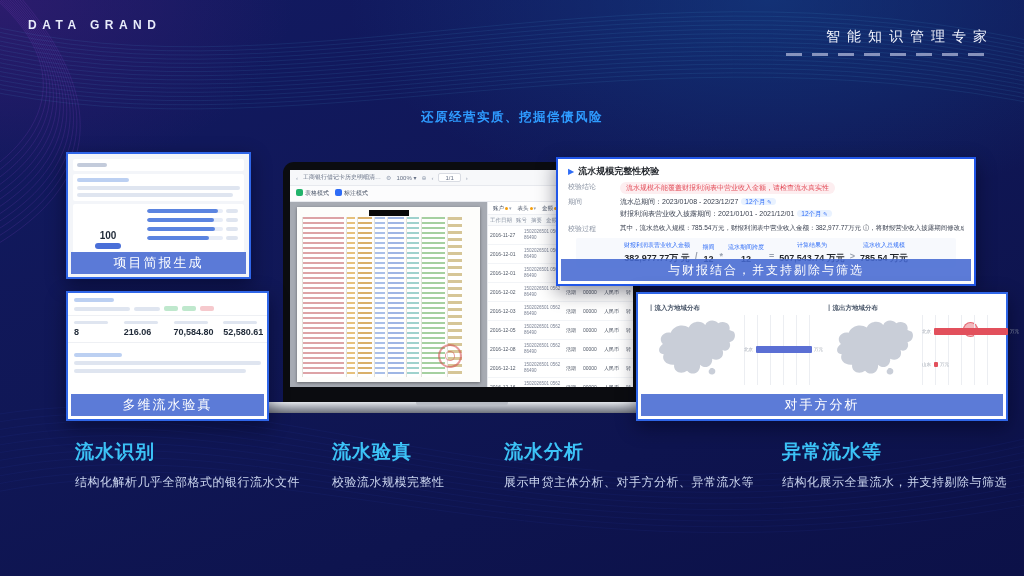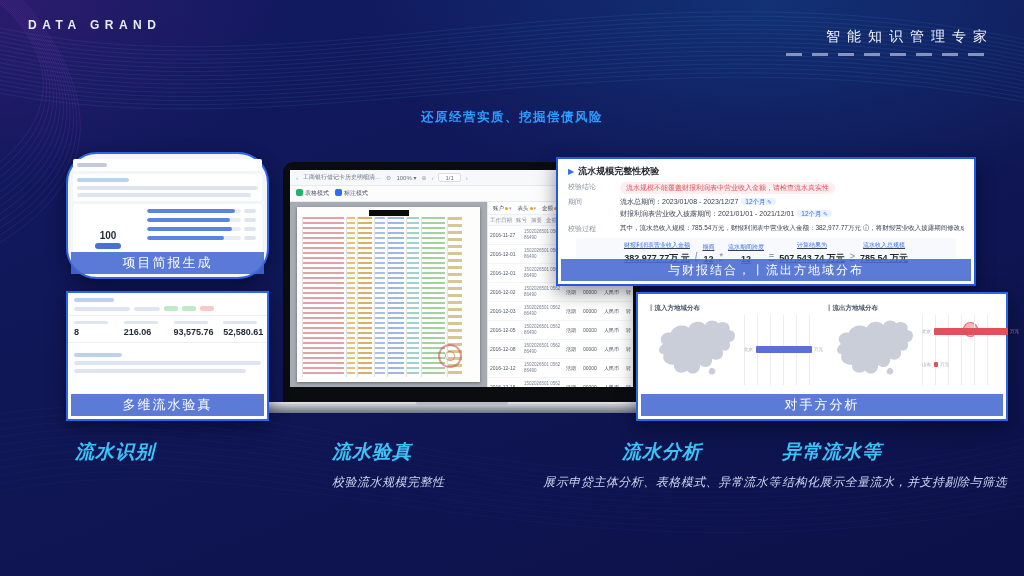--- a/index.html
+++ b/index.html
@@ -77,21 +77,21 @@
   .lc-sum{width:17px;} .lc-amt{width:21px;} .lc-cur{width:22px;} .lc-flag{width:12px;}
 
   
   .shot{position:absolute;border:2px solid var(--card-border);box-shadow:0 6px 18px rgba(0,0,20,.45);z-index:3;}
   .shot-caption{position:absolute;left:3px;right:3px;bottom:3px;height:22px;background:var(--caption-bg);
     color:#fff;font-size:13px;letter-spacing:2px;display:flex;align-items:center;justify-content:center;z-index:5;}
   .skel{background:#dfe5f0;border-radius:2px;}
   .skel.blue{background:#bcd0f2;} .skel.dark{background:#c3cbdb;}
 
   
-  .card-report{left:66px;top:152px;width:203px;height:127px;background:#f3f5f9;border-radius:31px;}
+  .card-report{left:66px;top:152px;width:185px;height:127px;background:#f3f5f9;}
   .cr-top{background:#fff;margin:5px 5px 3px;padding:4px;border-radius:2px;}
   .cr-table{background:#fff;margin:0 5px 3px;padding:4px;border-radius:2px;}
   .cr-bottom{background:#fff;margin:0 5px;padding:4px 6px;border-radius:2px;display:flex;gap:10px;}
   .gauge{position:relative;width:58px;height:30px;overflow:hidden;margin-top:3px;}
   .gauge::before{content:"";position:absolute;left:0;top:0;width:58px;height:58px;border-radius:50%;
     background:conic-gradient(from 270deg,#c7d4f3 0 55deg,#filler 0,#4a6fd8 55deg 180deg,transparent 180deg 360deg);}
   .gauge::after{content:"";position:absolute;left:9px;top:9px;width:40px;height:40px;border-radius:50%;background:#fff;}
   .gauge-val{position:absolute;left:0;right:0;bottom:0;text-align:center;font-size:10px;font-weight:700;
     color:#1f2937;z-index:2;}
   .gauge-pill{width:26px;height:6px;border-radius:3px;background:#4a6fd8;margin:2px auto 0;}
@@ -117,21 +117,21 @@
   .ci-title{display:flex;align-items:center;gap:4px;font-size:9px;font-weight:700;color:#1f2329;margin-bottom:4px;}
   .ci-arrow{color:#2e6cf6;font-size:8px;}
   .ci-row{display:flex;gap:8px;margin-bottom:3px;align-items:flex-start;}
   .ci-label{width:44px;flex-shrink:0;color:#8a93a3;}
   .ci-pill{background:#fdeef0;color:var(--red);padding:1px 6px;border-radius:7px;white-space:nowrap;}
   .ci-line{white-space:nowrap;margin-bottom:2px;}
   .ci-tag{background:#e9f2ff;color:var(--tag-blue);border-radius:6px;padding:0 4px;font-size:6.5px;margin-left:3px;}
   .ci-tag::after{content:" ✎";font-size:5.5px;}
   .ci-process{white-space:nowrap;overflow:hidden;font-size:6.5px;}
   .ci-formula{display:flex;align-items:center;justify-content:center;gap:5px;background:#f7f9fd;
-    margin:4px 8px 0;padding:3px 4px;border-radius:2px;text-decoration:underline;}
+    margin:4px 8px 0;padding:3px 4px;border-radius:2px;}
   .cf-cell{text-align:center;}
   .cf-label{font-size:6px;color:var(--tag-blue);white-space:nowrap;}
   .cf-value{font-size:9px;font-weight:700;color:#1f2329;margin-top:2px;white-space:nowrap;}
   .cf-op{font-size:9px;color:#98a0ae;font-weight:600;padding-top:6px;}
   .card-integrity .shot-caption{font-size:12px;}
 
   
   .card-counterparty{left:636px;top:292px;width:372px;height:129px;background:#fff;}
   .cc-body{display:flex;height:100%;padding:8px 6px 28px;}
   .cc-half{flex:1;position:relative;padding:2px 4px;}
@@ -142,22 +142,22 @@
     background:repeating-linear-gradient(to right,#eceef2 0 1px,transparent 1px 13px);}
   .bar{position:absolute;height:7px;border-radius:1px;}
   .bar.blue{background:#5b6fd4;left:12px;top:31px;width:56px;}
   .bar.red1{background:#e2505c;left:12px;top:13px;width:74px;}
   .bar.red2{background:#e2505c;left:12px;top:47px;width:4px;height:5px;}
   .bar-lab{position:absolute;font-size:4.5px;color:#9aa1ad;white-space:nowrap;}
   .map-spot{position:absolute;right:22px;top:20px;width:15px;height:15px;border-radius:50%;
     background:rgba(226,80,92,.4);border:1px solid rgba(226,80,92,.8);}
 
   
-  .feature{position:absolute;top:439px;font-style:italic;}
-  .f1{left:75px;width:250px;} .f2{left:332px;width:180px;} .f3{left:532px;width:260px;text-align:center;} .f4{left:782px;width:238px;}
+  .feature{position:absolute;top:439px;}
+  .f1{left:75px;width:250px;} .f2{left:332px;width:180px;} .f3{left:504px;width:260px;} .f4{left:782px;width:238px;}
   .feature-title{color:var(--accent-cyan);font-size:19px;font-weight:700;letter-spacing:1px;}
   .feature-desc{color:#ccd6ef;font-size:12px;margin-top:9px;letter-spacing:.5px;}
 </style>
 </head>
 <body>
 
 <div id="stage">
   <svg id="waves">
       <path d="M -60 12 C 280 120 640 -70 1100 58" stroke="#59d6ff" opacity="0.09" fill="none"></path>
       <path d="M -60 16.5 C 280 123.5 640 -65 1100 62" stroke="#59d6ff" opacity="0.09" fill="none"></path>
@@ -421,21 +421,21 @@
           <div class="cv-stat-val">8</div>
         </div>
 
         <div class="cv-stat">
           <div class="skel" style="width:34px;height:3px"></div>
           <div class="cv-stat-val">216.06</div>
         </div>
 
         <div class="cv-stat">
           <div class="skel" style="width:34px;height:3px"></div>
-          <div class="cv-stat-val">93,575.76</div>
+          <div class="cv-stat-val">70,584.80</div>
         </div>
 
         <div class="cv-stat">
           <div class="skel" style="width:34px;height:3px"></div>
           <div class="cv-stat-val">52,580.61</div>
         </div>
       </div>
     <div class="cv-pad">
       <div class="cv-row">
           <div class="skel blue" style="width:48px;height:4px"></div>
@@ -491,21 +491,21 @@
           <div class="cf-label">计算结果为</div>
           <div class="cf-value">507,543.74 万元</div>
         </div>
         <div class="cf-op">&gt;</div>
         <div class="cf-cell">
           <div class="cf-label">流水收入总规模</div>
           <div class="cf-value">785.54 万元</div>
         </div>
       </div>
     </div>
-    <div class="shot-caption">与财报结合，丨流出方地域分布</div>
+    <div class="shot-caption">与财报结合，并支持剔除与筛选</div>
   </div>
 
   <div class="shot card-counterparty">
     <div class="cc-body">
       <div class="cc-half">
         <div class="cc-title">丨流入方地域分布</div>
         <div class="cc-flex">
           <svg class="china" viewBox="0 0 100 74">
             <path fill="#c9ced8" d="M14,30 C8,24 14,15 23,17 C26,9 37,6 44,11 C47,4 58,2 63,8 C65,2 74,1 78,6 C85,2 93,7 91,14 L96,16 C99,20 97,27 91,28 C94,34 88,40 83,37 C86,45 78,51 71,47 C72,55 63,60 57,54 C58,63 48,68 42,61 C35,66 26,62 27,54 C19,55 12,49 15,42 C8,41 8,34 14,30 Z"></path>
             <path fill="#c9ced8" d="M69,58 C73,57 76,60 74,64 C71,67 66,65 67,61 Z"></path>
@@ -534,26 +534,27 @@
             <span class="bar-lab" style="left:18px;top:47px">万元</span>
           </div>
         </div>
       </div>
     </div>
     <div class="shot-caption">对手方分析</div>
   </div>
 
   <div class="feature f1">
     <div class="feature-title">流水识别</div>
+    <div class="feature-desc">结构化解析几乎全部格式的银行流水文件</div>
   </div>
   <div class="feature f2">
     <div class="feature-title">流水验真</div>
     <div class="feature-desc">校验流水规模完整性</div>
   </div>
   <div class="feature f3">
     <div class="feature-title">流水分析</div>
-    <div class="feature-desc">展示申贷主体分析、表格模式、异常流水等</div>
+    <div class="feature-desc">展示申贷主体分析、对手方分析、异常流水等</div>
   </div>
   <div class="feature f4">
     <div class="feature-title">异常流水等</div>
     <div class="feature-desc">结构化展示全量流水，并支持剔除与筛选</div>
   </div>
 </div>
 
 </body></html>

